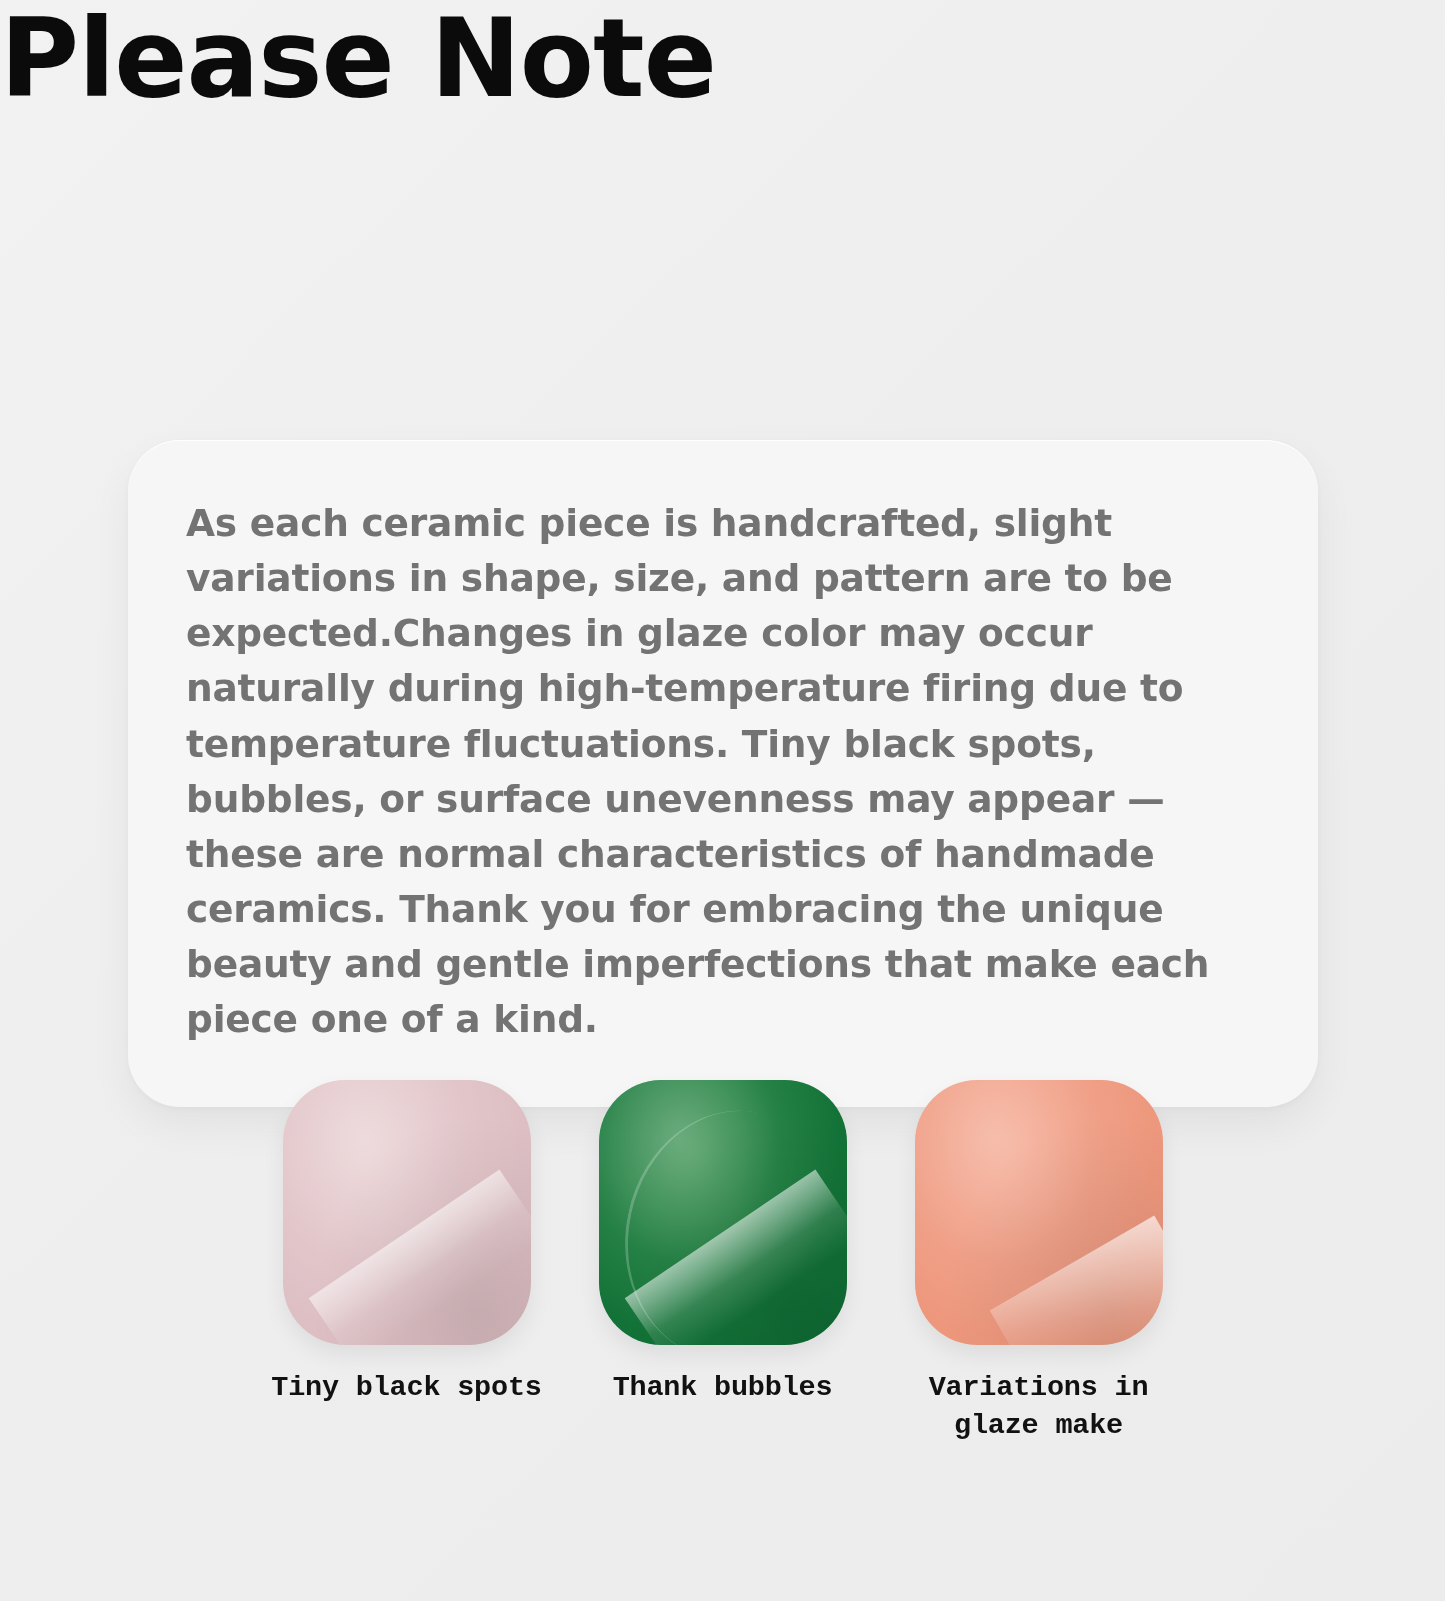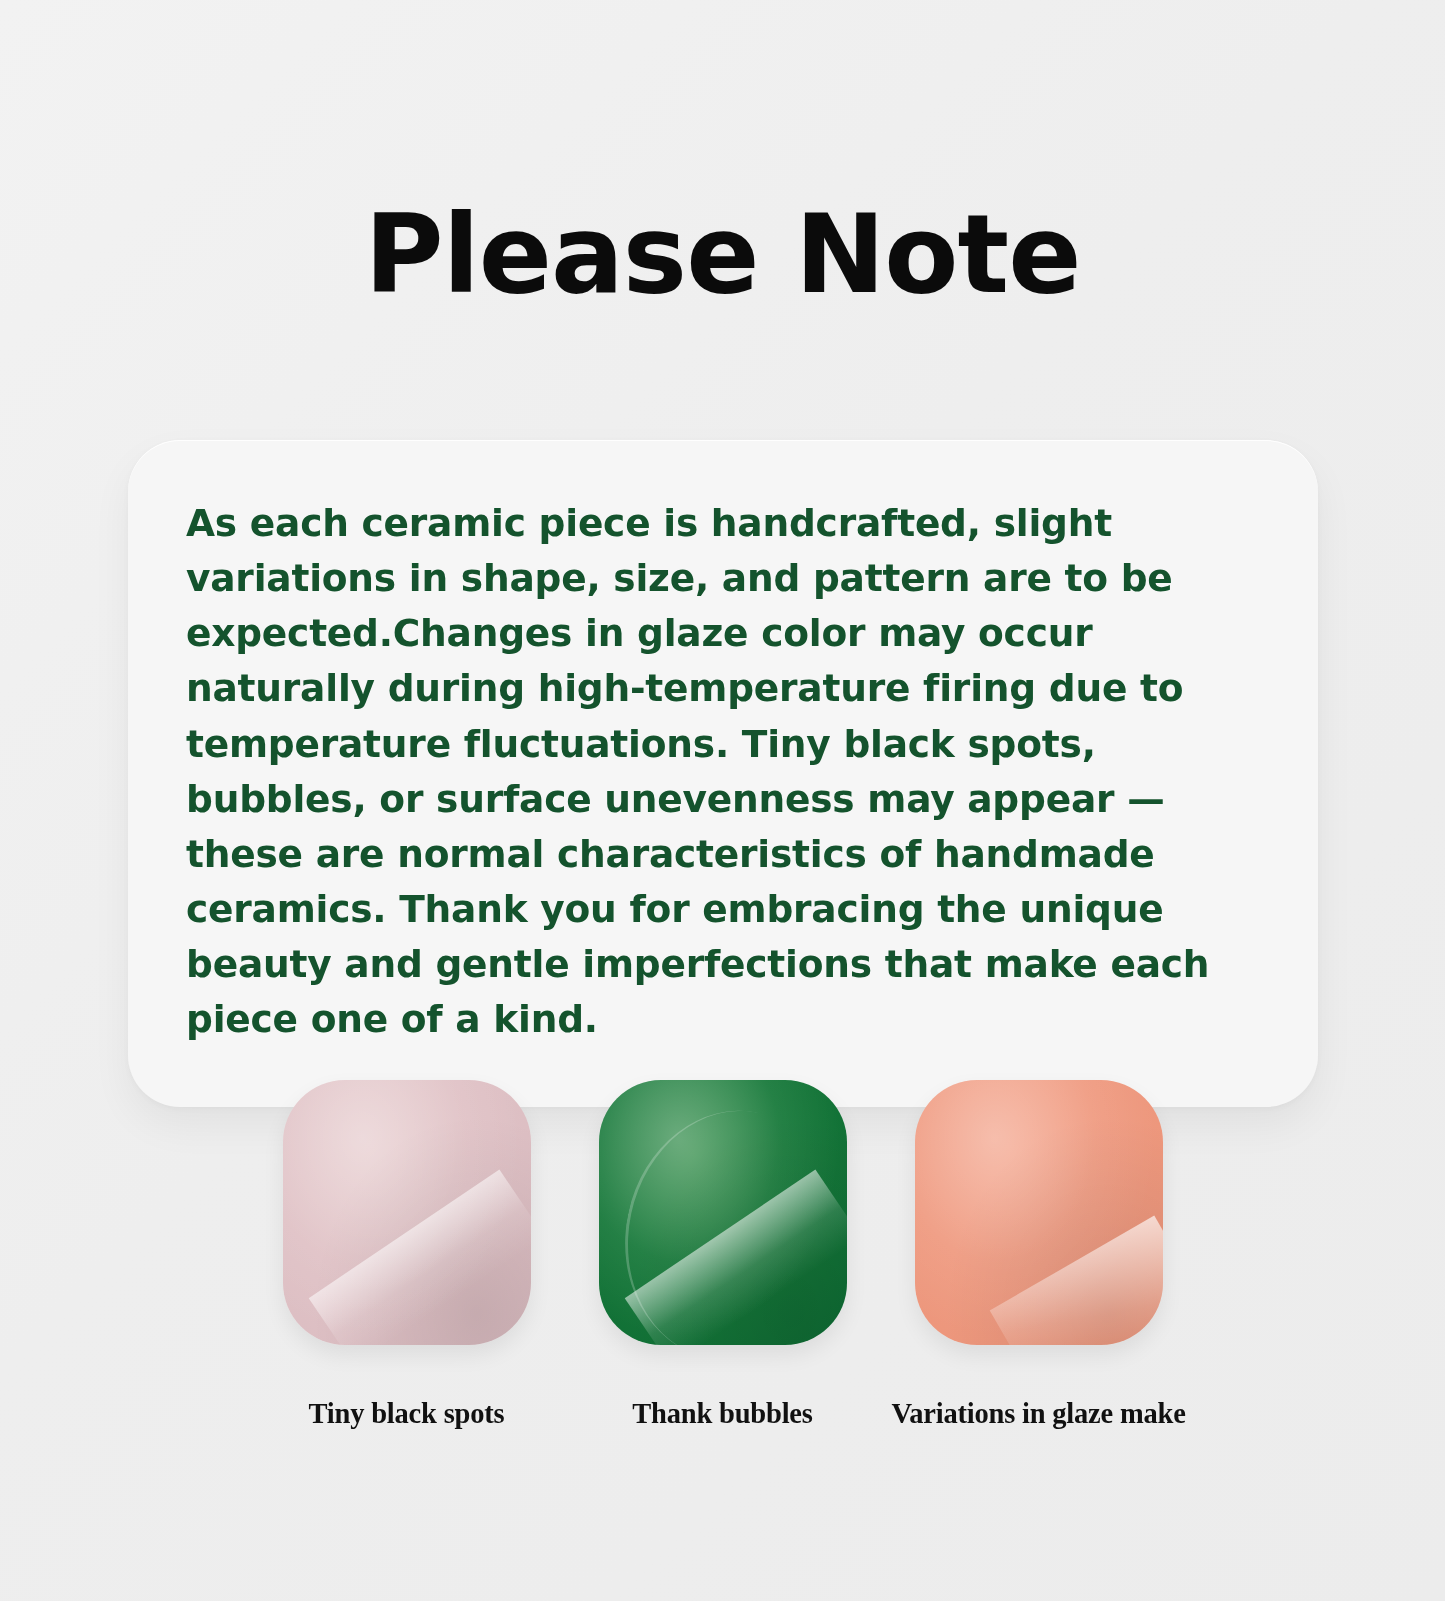--- a/index.html
+++ b/index.html
@@ -16,28 +16,26 @@
   .page {
     position: relative;
     width: 1445px;
     height: 1601px;
     background: linear-gradient(135deg, #f2f2f2 0%, #eeeeee 45%, #ececec 100%);
     box-sizing: border-box;
   }
 
   
   .title {
-    text-align: center;
     font-size: 108px;
     line-height: 1.1;
     font-weight: 700;
     letter-spacing: -1px;
     color: #0b0b0b;
     margin: 0;
-    padding-top: 196px;
     font-family: "DejaVu Sans", sans-serif;
   }
 
   
   .note-card {
     position: absolute;
     left: 128px;
     top: 440px;
     width: 1190px;
     box-sizing: border-box;
@@ -46,21 +44,21 @@
     border-radius: 52px;
     box-shadow:
       0 18px 40px rgba(0, 0, 0, 0.055),
       0 2px 6px rgba(0, 0, 0, 0.03),
       inset 0 1px 0 rgba(255, 255, 255, 0.9);
   }
   .note-text {
     font-size: 37.5px;
     line-height: 1.47;
     font-weight: 700;
-    color: #14532d;
+    color: #737373;
     letter-spacing: -0.2px;
     margin: 0;
     font-family: "DejaVu Sans", sans-serif;
   }
 
   
   .swatch-row {
     position: absolute;
     left: 0;
     top: 1080px;
@@ -132,29 +130,29 @@
     right: -34px;
     bottom: -30px;
     width: 190px;
     height: 120px;
     background: linear-gradient(200deg, rgba(255,255,255,0.66) 0%, rgba(255,255,255,0.16) 50%, rgba(255,255,255,0) 74%);
     transform: rotate(-30deg);
     pointer-events: none;
   }
 
   .swatch-label {
-    margin-top: 50px;
+    margin-top: 24px;
     text-align: center;
     font-size: 28.5px;
     line-height: 1.35;
     font-weight: 700;
     color: #111111;
     letter-spacing: -0.2px;
     width: 300px;
-    font-family: Liberation Serif, serif;
+    font-family: Liberation Mono, monospace;
   }
 </style>
 </head>
 <body>
 
 <div class="page">
 
   <h1 class="title">Please Note</h1>
 
   <div class="note-card">

